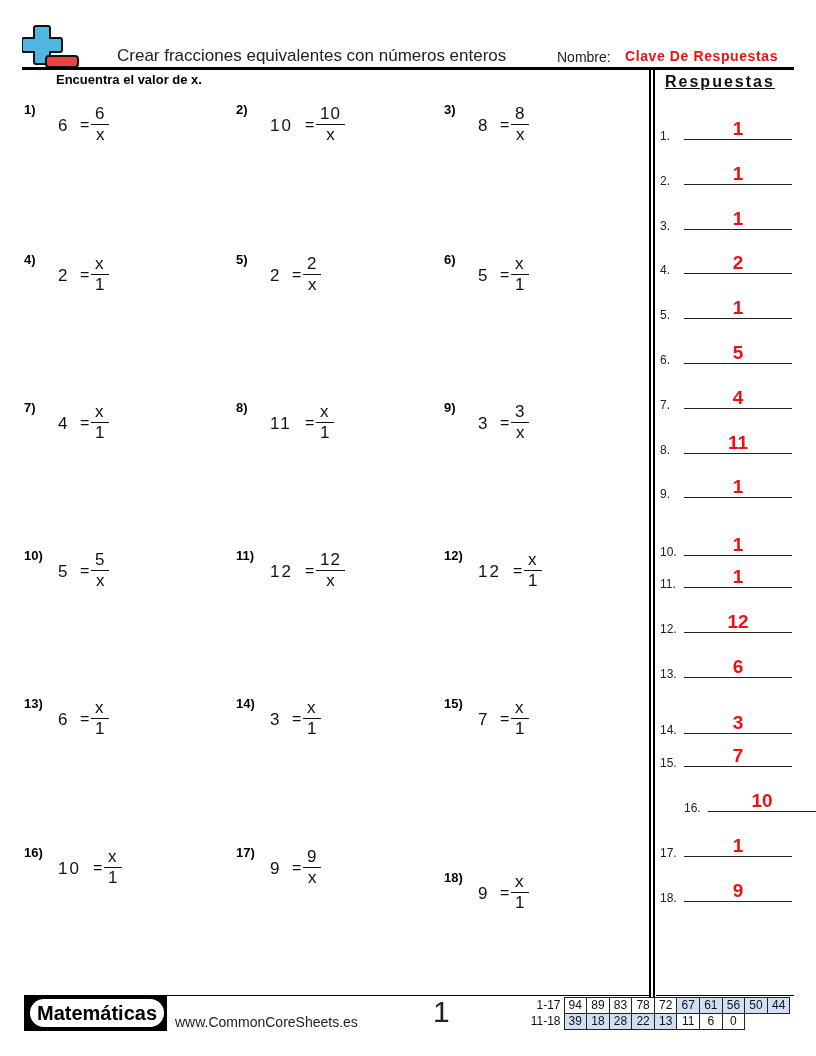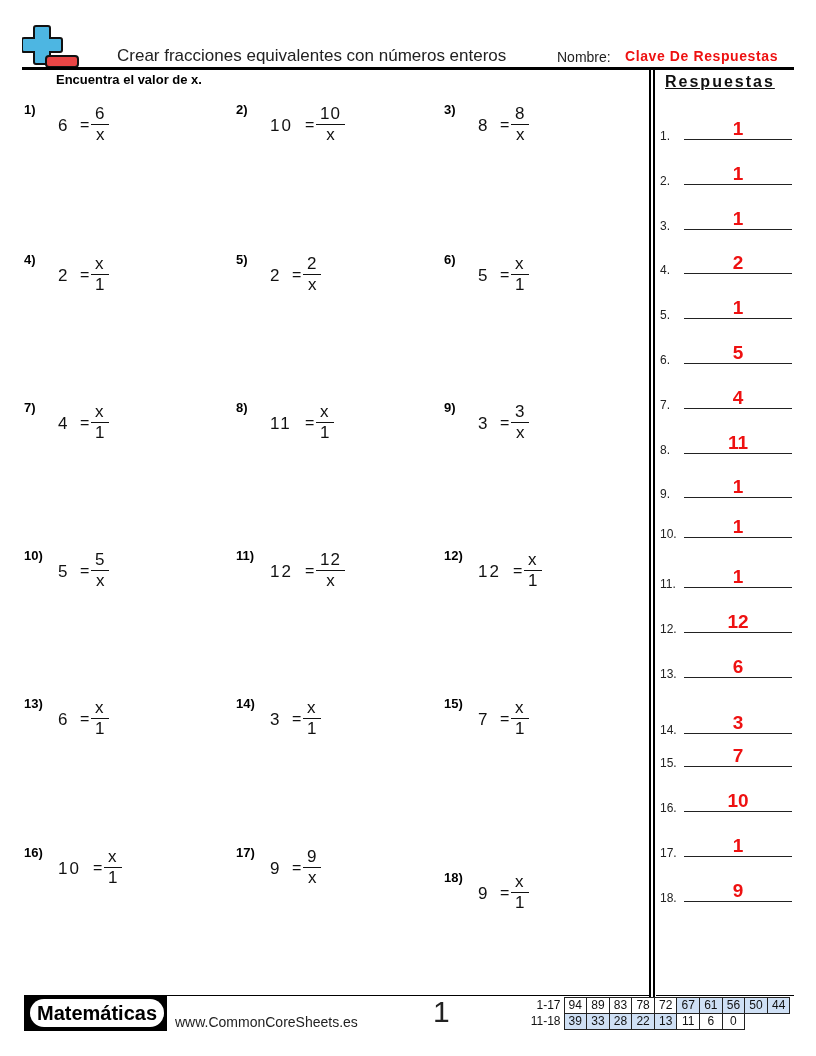--- a/index.html
+++ b/index.html
@@ -294,21 +294,21 @@
     <div class="ans-row" style="top: 426.6px;">
       <span class="ans-num">8.</span>
       <span class="ans-line"></span>
       <span class="ans-val">11</span>
     </div>
     <div class="ans-row" style="top: 471.4px;">
       <span class="ans-num">9.</span>
       <span class="ans-line"></span>
       <span class="ans-val">1</span>
     </div>
-    <div class="ans-row" style="top: 511px;">
+    <div class="ans-row" style="top: 529px;">
       <span class="ans-num">10.</span>
       <span class="ans-line"></span>
       <span class="ans-val">1</span>
     </div>
     <div class="ans-row" style="top: 561px;">
       <span class="ans-num">11.</span>
       <span class="ans-line"></span>
       <span class="ans-val">1</span>
     </div>
     <div class="ans-row" style="top: 605.8px;">
@@ -324,21 +324,21 @@
     <div class="ans-row" style="top: 695.4px; margin-top: 12px;">
       <span class="ans-num">14.</span>
       <span class="ans-line"></span>
       <span class="ans-val">3</span>
     </div>
     <div class="ans-row" style="top: 740.2px;">
       <span class="ans-num">15.</span>
       <span class="ans-line"></span>
       <span class="ans-val">7</span>
     </div>
-    <div class="ans-row" style="top: 785px;">
+    <div class="ans-row" style="top: 785px; margin-left: 24px;">
       <span class="ans-num">16.</span>
       <span class="ans-line"></span>
       <span class="ans-val">10</span>
     </div>
     <div class="ans-row" style="top: 829.8px;">
       <span class="ans-num">17.</span>
       <span class="ans-line"></span>
       <span class="ans-val">1</span>
     </div>
     <div class="ans-row" style="top: 874.6px;">
@@ -366,21 +366,21 @@
         <td class="cell">72</td>
         <td class="cell hl">67</td>
         <td class="cell hl">61</td>
         <td class="cell hl">56</td>
         <td class="cell hl">50</td>
         <td class="cell hl">44</td>
       </tr>
       <tr>
         <td class="rlabel">11-18</td>
         <td class="cell hl">39</td>
-        <td class="cell hl">33</td>
+        <td class="cell hl">18</td>
         <td class="cell hl">28</td>
         <td class="cell hl">22</td>
         <td class="cell hl">13</td>
         <td class="cell">11</td>
         <td class="cell">6</td>
         <td class="cell">0</td>
         <td class="empty"></td>
         <td class="empty"></td>
       </tr>
     </tbody>

